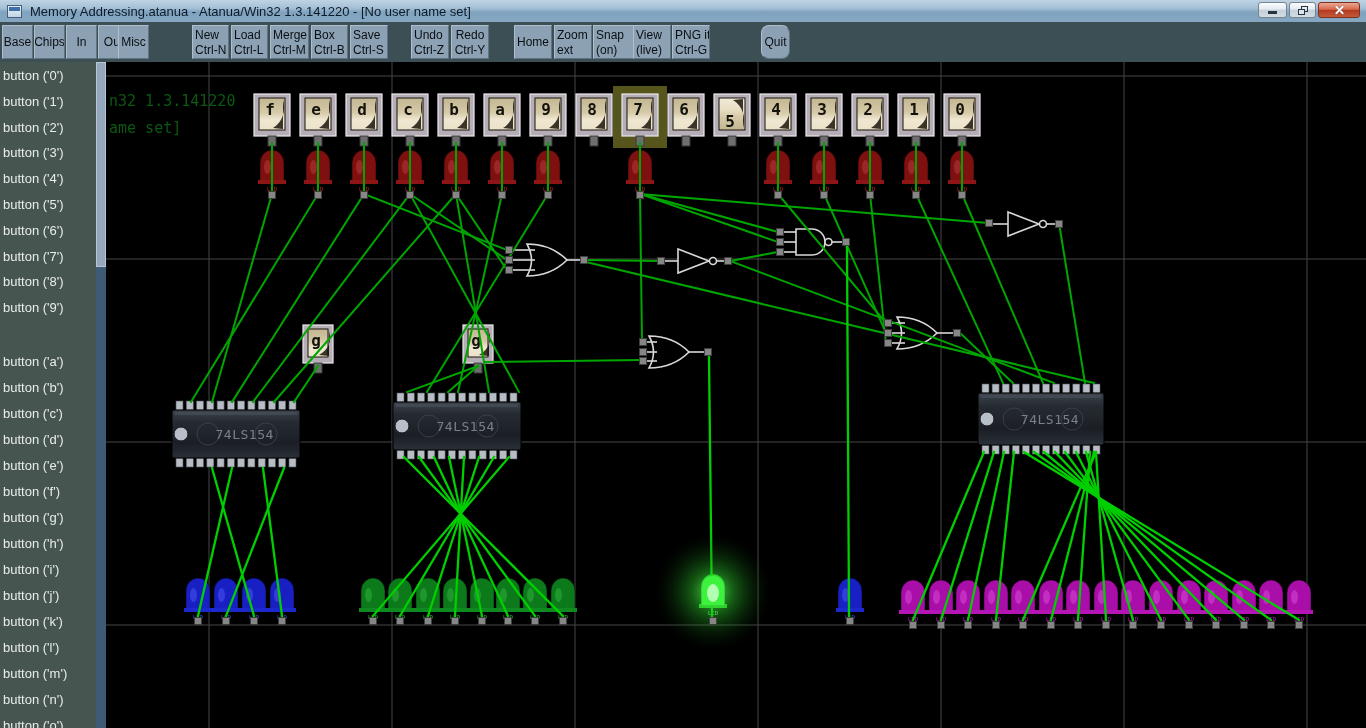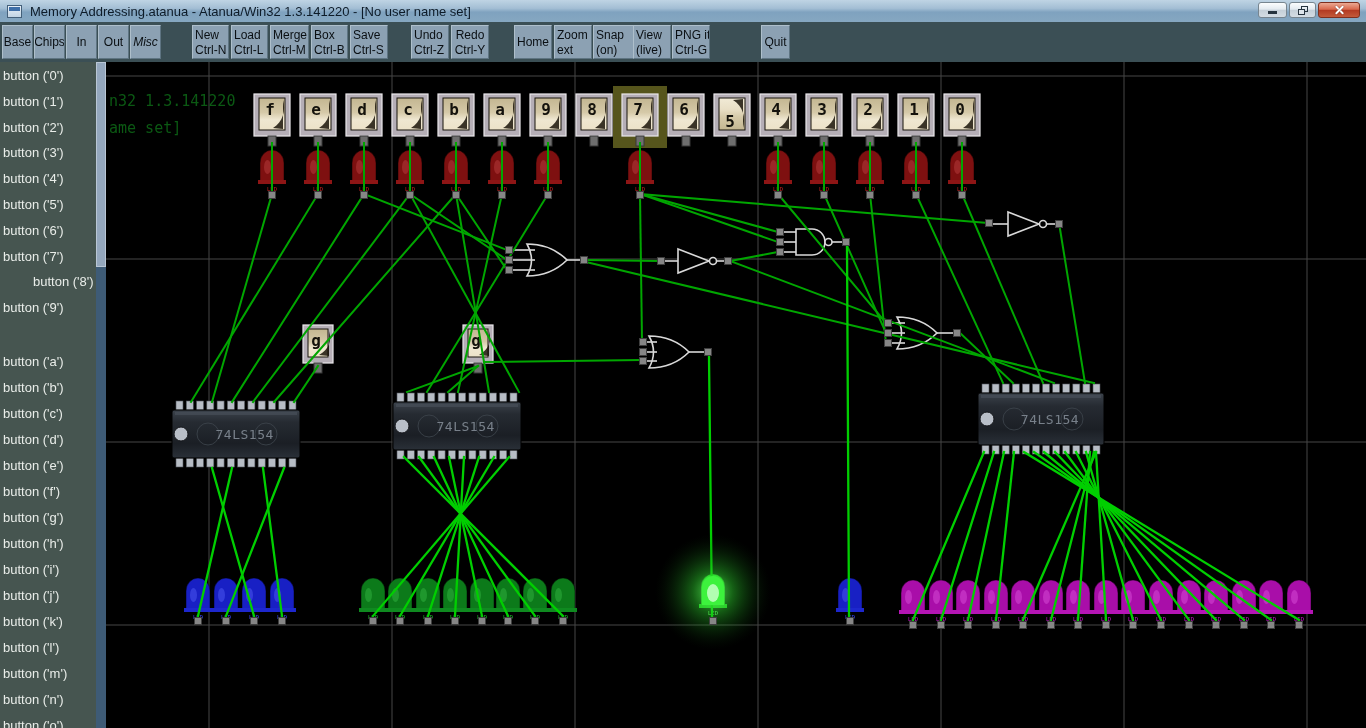--- a/index.html
+++ b/index.html
@@ -71,21 +71,21 @@
       </div>
       <div class="tbtn single" style="left: 34px; width: 31px;">
         <div>Chips</div>
       </div>
       <div class="tbtn single" style="left: 66px; width: 31px;">
         <div>In</div>
       </div>
       <div class="tbtn single" style="left: 98px; width: 31px;">
         <div>Out</div>
       </div>
-      <div class="tbtn single" style="left: 130px; width: 31px; font-style: italic;">
+      <div class="tbtn single" style="left: 118px; width: 31px;">
         <div>Misc</div>
       </div>
       <div class="tbtn" style="left: 192px; width: 37px;">
         <div>New</div>
         <div>Ctrl-N</div>
       </div>
       <div class="tbtn" style="left: 231px; width: 37px;">
         <div>Load</div>
         <div>Ctrl-L</div>
       </div>
@@ -121,34 +121,34 @@
         <div>(on)</div>
       </div>
       <div class="tbtn" style="left: 633px; width: 38px;">
         <div>View</div>
         <div>(live)</div>
       </div>
       <div class="tbtn" style="left: 672px; width: 38px;">
         <div>PNG it</div>
         <div>Ctrl-G</div>
       </div>
-      <div class="tbtn single" style="left: 761px; width: 29px;">
+      <div class="tbtn single" style="left: 761px; width: 29px; border-radius: 8px;">
         <div>Quit</div>
       </div>
     </div>
   <div id="sidebar">
       <div class="sb-item" style="top: 6px;">button ('0')</div>
       <div class="sb-item" style="top: 31.8px;">button ('1')</div>
       <div class="sb-item" style="top: 57.6px;">button ('2')</div>
       <div class="sb-item" style="top: 83.4px;">button ('3')</div>
       <div class="sb-item" style="top: 109.2px;">button ('4')</div>
       <div class="sb-item" style="top: 135px;">button ('5')</div>
       <div class="sb-item" style="top: 160.8px; text-align: center;">button ('6')</div>
       <div class="sb-item" style="top: 186.6px;">button ('7')</div>
-      <div class="sb-item" style="top: 212.4px; margin-left: 30px;">button ('8')</div>
+      <div class="sb-item" style="top: 212.4px;">button ('8')</div>
       <div class="sb-item" style="top: 238.2px;">button ('9')</div>
       <div class="sb-item" style="top: 292px;">button ('a')</div>
       <div class="sb-item" style="top: 318px;">button ('b')</div>
       <div class="sb-item" style="top: 344px;">button ('c')</div>
       <div class="sb-item" style="top: 370px;">button ('d')</div>
       <div class="sb-item" style="top: 396px;">button ('e')</div>
       <div class="sb-item" style="top: 422px;">button ('f')</div>
       <div class="sb-item" style="top: 448px;">button ('g')</div>
       <div class="sb-item" style="top: 474px;">button ('h')</div>
       <div class="sb-item" style="top: 500px;">button ('i')</div>

